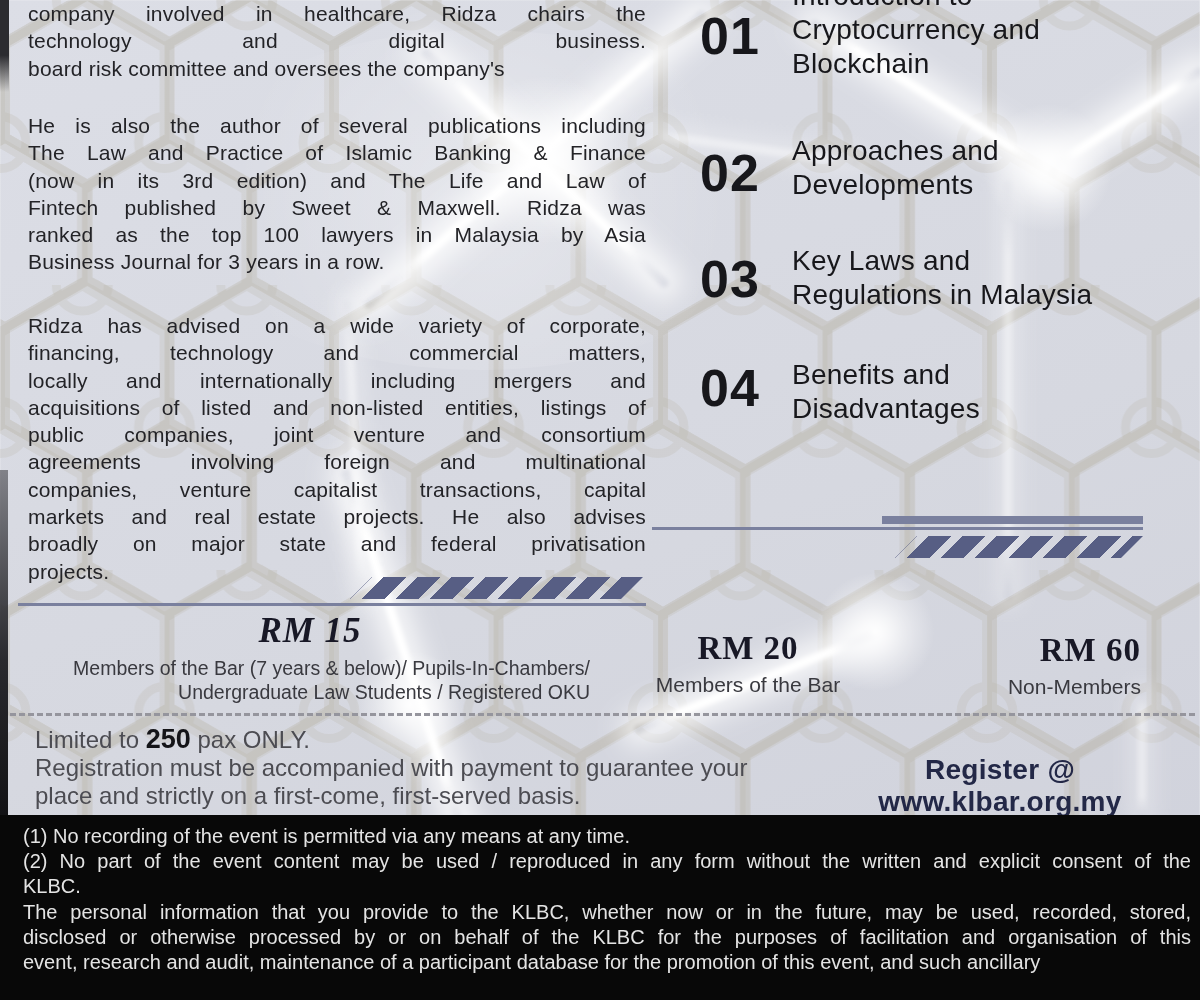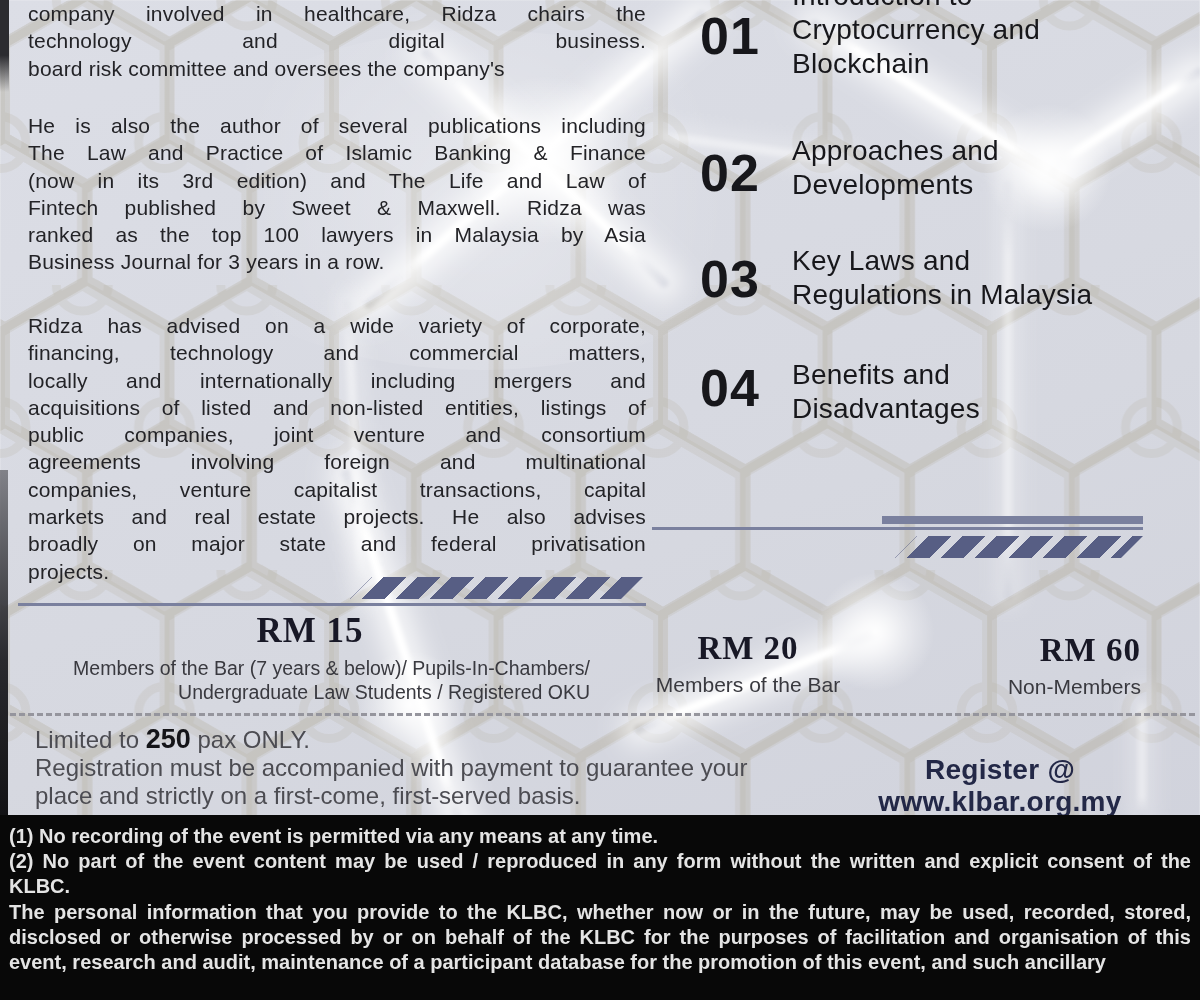--- a/index.html
+++ b/index.html
@@ -35,34 +35,34 @@
   .bar{position:absolute;background:#7a809e;}
   .hatch{
     position:absolute;height:22px;
     background:repeating-linear-gradient(135deg,#575e84 0 16px,rgba(0,0,0,0) 16px 24px);
     clip-path:polygon(22px 0,100% 0,calc(100% - 22px) 100%,0 100%);
   }
   
   .tier{position:absolute;text-align:center;}
   .price{font-family:"Liberation Serif",serif;font-weight:700;color:#181826;letter-spacing:1px;}
   .audience{color:#39393f;}
-  .tier1 .price{font-size:35px;line-height:42px;}
+  .tier1 .price{font-size:35px;line-height:42px;font-style:italic;}
   .tier1 .audience{font-size:19.5px;line-height:23.5px;margin-top:5px;text-align:right;}
   .tier23 .price{font-size:33px;line-height:40px;}
   .tier23 .audience{font-size:21px;line-height:25px;margin-top:4px;}
   
   .dashed-sep{position:absolute;left:10px;top:713px;width:1185px;border-top:3.5px dashed #95959d;}
   .limited{position:absolute;left:35px;top:724px;font-size:24px;line-height:30px;color:#4c4c52;}
   .limited b{font-size:27px;color:#141418;font-weight:700;}
   .note{position:absolute;left:35px;top:754px;width:790px;font-size:24px;line-height:28.4px;color:#4c4c52;}
   .register{position:absolute;left:840px;top:754px;width:320px;text-align:center;
             font-size:28px;font-weight:700;color:#232847;letter-spacing:.3px;}
   
   .legal{position:absolute;left:0;top:815px;width:1200px;height:185px;background:#080808;z-index:3;
-         box-sizing:border-box;padding:9px 9px 0 9px;color:#e4e4e4;font-size:20px;line-height:25.2px;font-weight:bold;}
+         box-sizing:border-box;padding:9px 9px 0 23px;color:#e4e4e4;font-size:20px;line-height:25.2px;}
   .legal-para{margin:0;}
   
   .edge{position:absolute;left:0;z-index:4;}
 </style>
 </head>
 <body>
 
 <div class="stage">
 
   <div class="bg-art">

